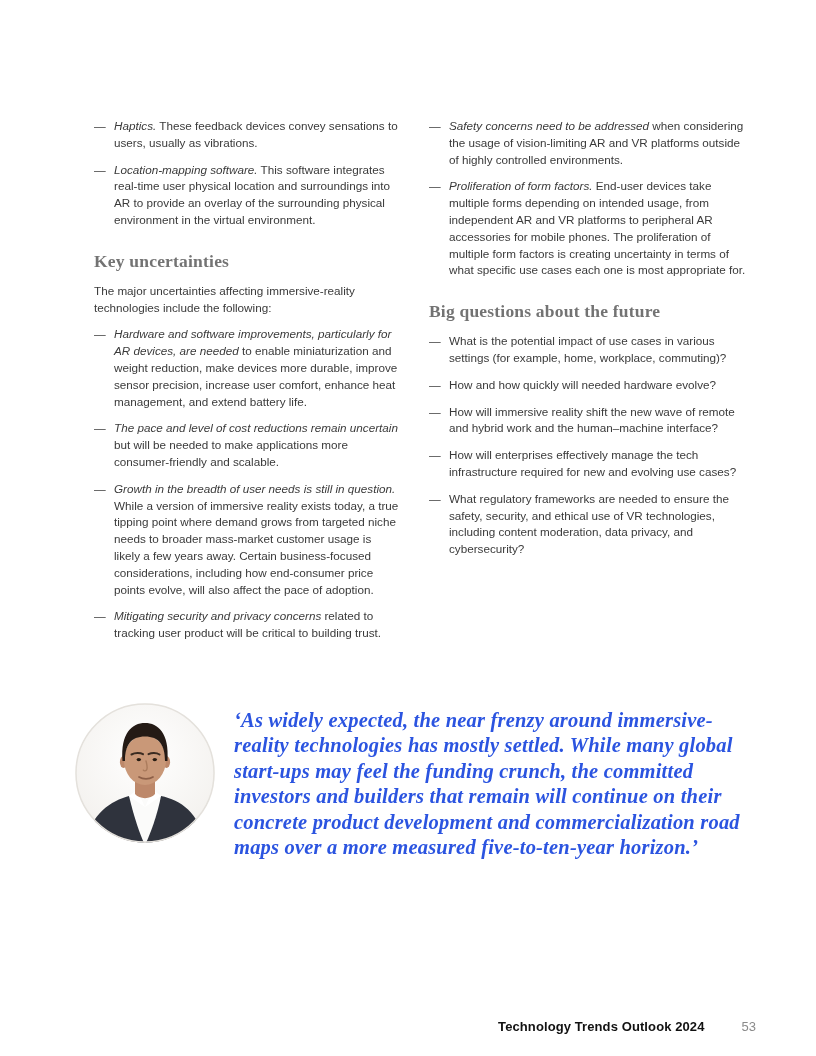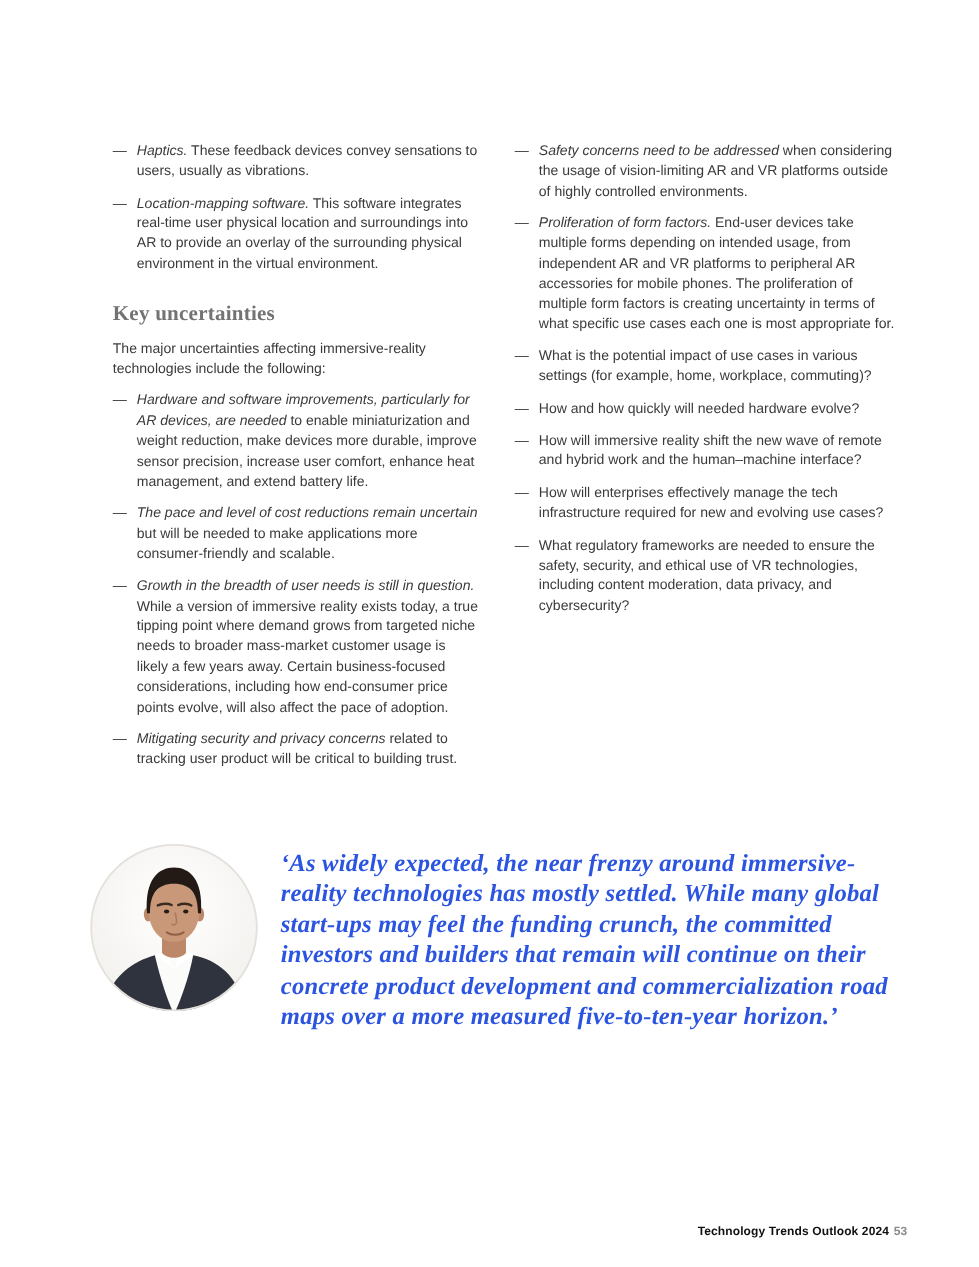--- a/index.html
+++ b/index.html
@@ -24,25 +24,25 @@
   .para{margin:0 0 10px 0;}
   .quote-block{position:absolute;top:703px;left:75px;display:flex;gap:19px;}
   .portrait{width:140px;height:140px;flex:none;}
   .quote-text{
     font-family:"Liberation Serif","DejaVu Serif",serif;font-weight:700;
     font-size:20.5px;line-height:25.4px;letter-spacing:.2px;
     white-space:pre-line;width:552px;margin:5px 0 0 0;
   }
   .attribution{font-size:11.5px;color:#333333;margin:10px 0 0 0;}
   .footer{
-    position:absolute;top:1021px;right:60px;font-size:10px;line-height:12px;
+    position:absolute;top:1021px;right:60px;font-size:13px;line-height:12px;
     display:flex;align-items:baseline;justify-content:center;
   }
   .footer-title{font-weight:700;color:#111111;letter-spacing:.1px;}
-  .footer-page{color:#8a8a8a;margin-left:4px;font-weight:bold;}
+  .footer-page{color:#8a8a8a;margin-left:37px;}
 </style>
 </head>
 <body>
 
 <div class="page">
 
   <main class="columns">
     <section class="col" id="col-left">
         <div class="bullet">
           <span class="dash">—</span>
@@ -73,20 +73,21 @@
       </section>
     <section class="col" id="col-right">
         <div class="bullet">
           <span class="dash">—</span>
           <span class="bullet-text"><em>Safety concerns need to be addressed</em><span> when considering the usage of vision-limiting AR and VR platforms outside of highly controlled environments.</span></span>
         </div>
         <div class="bullet">
           <span class="dash">—</span>
           <span class="bullet-text"><em>Proliferation of form factors.</em><span> End-user devices take multiple forms depending on intended usage, from independent AR and VR platforms to peripheral AR accessories for mobile phones. The proliferation of multiple form factors is creating uncertainty in terms of what specific use cases each one is most appropriate for.</span></span>
         </div>
+        <h2 class="section-heading">Big questions about the future</h2>
         <div class="bullet">
           <span class="dash">—</span>
           <span class="bullet-text"><span>What is the potential impact of use cases in various settings (for example, home, workplace, commuting)?</span></span>
         </div>
         <div class="bullet">
           <span class="dash">—</span>
           <span class="bullet-text"><span>How and how quickly will needed hardware evolve?</span></span>
         </div>
         <div class="bullet">
           <span class="dash">—</span>

